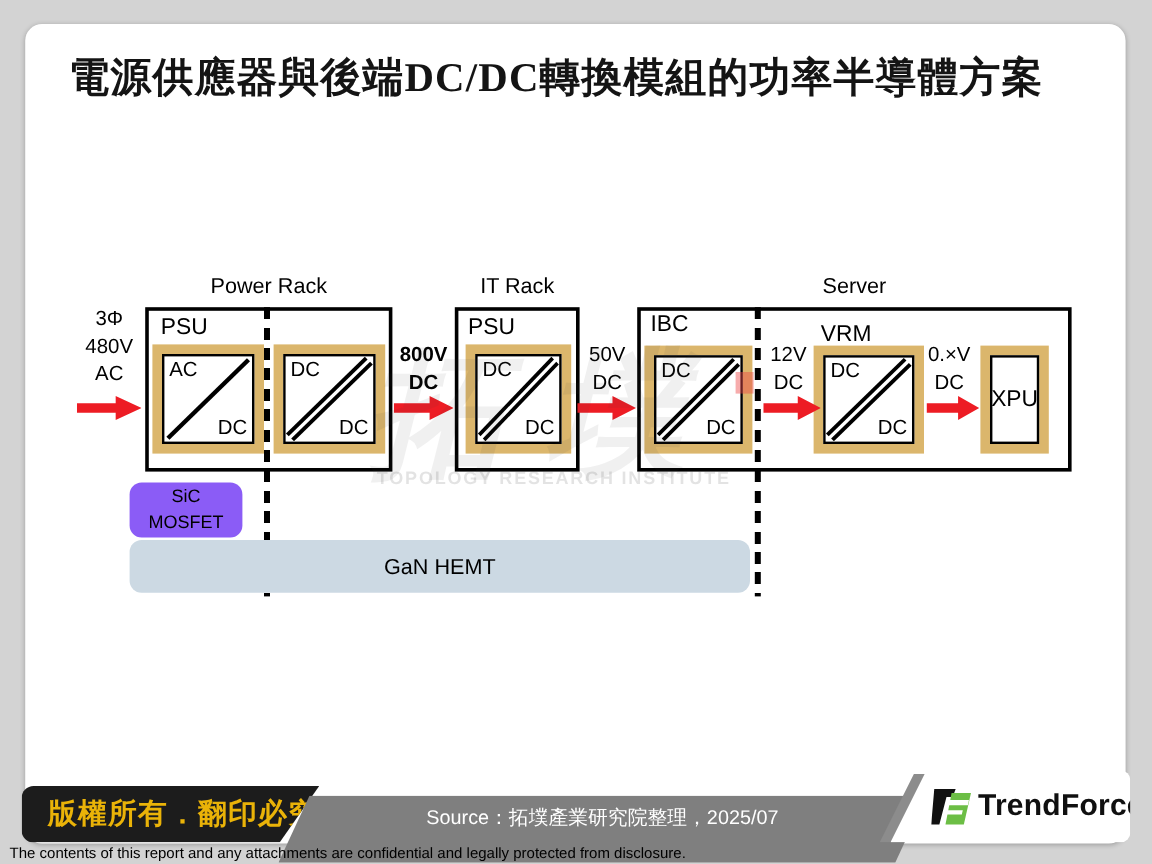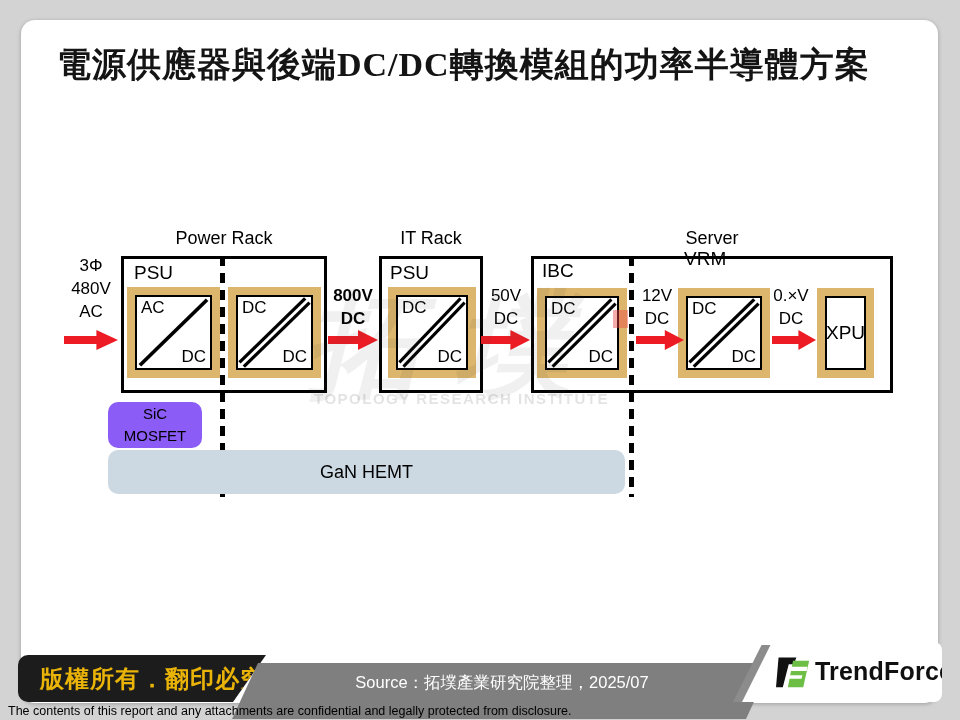--- a/index.html
+++ b/index.html
@@ -73,21 +73,21 @@
 <div class="rack-label" style="left:379px;width:104px;">IT Rack</div>
 <div class="rack-label" style="left:531px;width:362px;">Server</div>
 
 <div class="rack-box" style="left:121px;width:206px;"></div>
 <div class="rack-box" style="left:379px;width:104px;"></div>
 <div class="rack-box" style="left:531px;width:362px;"></div>
 
 <div class="unit-label" style="left:134px;top:262px;">PSU</div>
 <div class="unit-label" style="left:390px;top:262px;">PSU</div>
 <div class="unit-label" style="left:542px;top:260px;text-align:right;">IBC</div>
-<div class="unit-label" style="left:684px;top:248px;">VRM</div>
+<div class="unit-label" style="left:684px;top:268px;">VRM</div>
 
 <div class="conv" style="left:127px;top:287px;width:93px;height:91px;">
   <div class="inner">
     <svg viewBox="0 0 100 100" preserveAspectRatio="none">
       <line x1="4" y1="96" x2="96" y2="4" stroke="#000" stroke-width="5"></line>
     </svg>
     <span class="tl">AC</span>
     <span class="br">DC</span>
   </div>
 </div>

